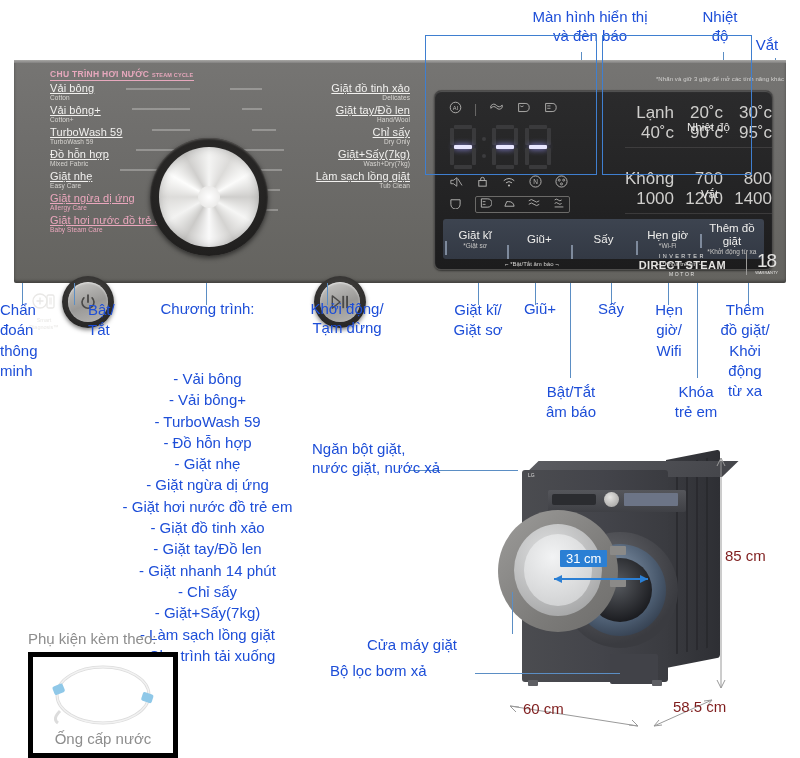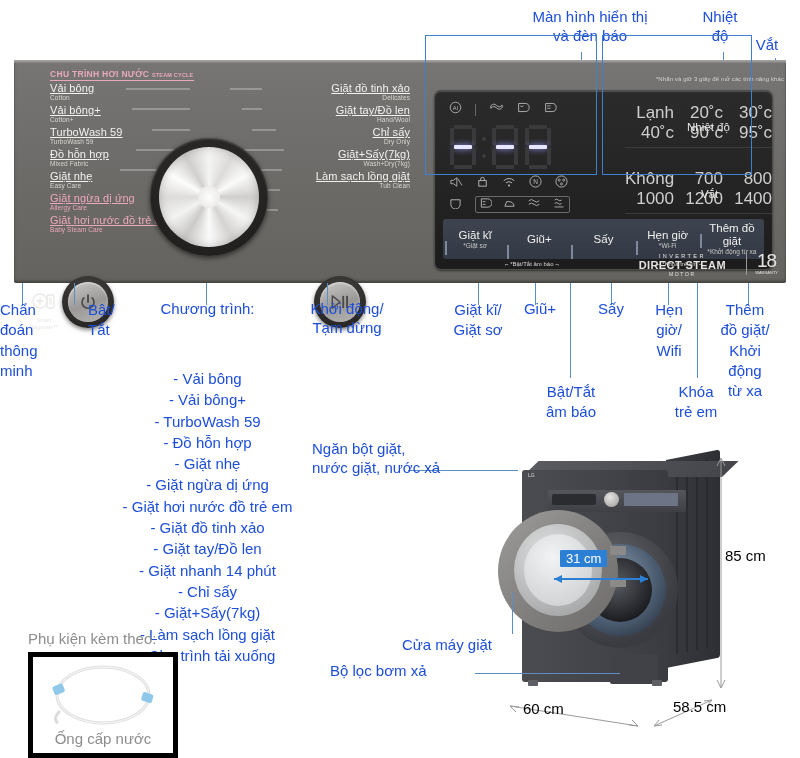--- a/index.html
+++ b/index.html
@@ -173,21 +173,21 @@
   .mfilter{position:absolute;left:88px;top:184px;width:48px;height:30px;background:#414248;border-radius:2px;}
   .mfoot{position:absolute;width:10px;height:6px;background:#5e5f64;border-radius:1px;}
   .mdoor{position:absolute;left:-2px;top:58px;width:120px;height:122px;}
   .mdoor .outer{position:absolute;width:120px;height:122px;border-radius:50%;
     background:linear-gradient(135deg,#9d9c9a,#7d7c7a 60%,#6e6d6b);}
   .mdoor .inner{position:absolute;left:16px;top:14px;width:88px;height:92px;border-radius:50%;
     background:radial-gradient(circle at 40% 32%,#e8e9ea,#bcbdbe 60%,#9a9b9c);opacity:.9;}
   .mdoor .inner2{position:absolute;left:26px;top:24px;width:68px;height:72px;border-radius:50%;
     background:radial-gradient(circle at 42% 32%,#f2f3f4,#c9cacb);}
   .hinge{position:absolute;width:16px;height:9px;background:#8b8a88;border-radius:1px;}
-  .dimtxt{position:absolute;color:#000000;font-size:15px;}
+  .dimtxt{position:absolute;color:#7f1d1d;font-size:15px;}
 
   
   #accbox{position:absolute;left:28px;top:652px;width:140px;height:96px;border:5px solid #000000;background:#fff;}
   #acclabel{position:absolute;left:28px;top:630px;font-size:15px;color:#8d8d8d;}
   #hosename{position:absolute;left:0;right:0;bottom:6px;text-align:center;font-size:15px;color:#8d8d8d;}
 </style>
 </head>
 <body>
 
 <div class="abs ann" style="left:490px;top:8px;width:200px;">Màn hình hiển thị
@@ -605,21 +605,21 @@
     <path d="M6 7 L14 3 L14 11 Z" fill="#2b7fd4"></path>
     <path d="M100 7 L92 3 L92 11 Z" fill="#2b7fd4"></path>
   </svg>
 </div>
 
 <div class="leader hline" style="left:408px;top:470px;width:110px;"></div>
 <div class="abs ann" style="left:312px;top:440px;width:200px;text-align:left;">Ngăn bột giặt,
 nước giặt, nước xả</div>
 
 <div class="leader vline" style="left:512px;top:592px;height:42px;"></div>
-<div class="abs ann" style="left:332px;top:636px;width:160px;text-align:right;">Cửa máy giặt</div>
+<div class="abs ann" style="left:332px;top:636px;width:160px;text-align:center;">Cửa máy giặt</div>
 
 <div class="leader hline" style="left:475px;top:673px;width:145px;"></div>
 <div class="abs ann" style="left:330px;top:662px;width:150px;text-align:left;">Bộ lọc bơm xả</div>
 
 <svg class="abs" style="left:490px;top:448px;" width="310" height="300">
   <g stroke="#9a9a9a" stroke-width="1" fill="none">
     <line x1="231" y1="10" x2="231" y2="240"></line>
     <path d="M231 10 l-4 8 M231 10 l4 8"></path>
     <path d="M231 240 l-4 -8 M231 240 l4 -8"></path>
     <line x1="20" y1="258" x2="148" y2="278"></line>

